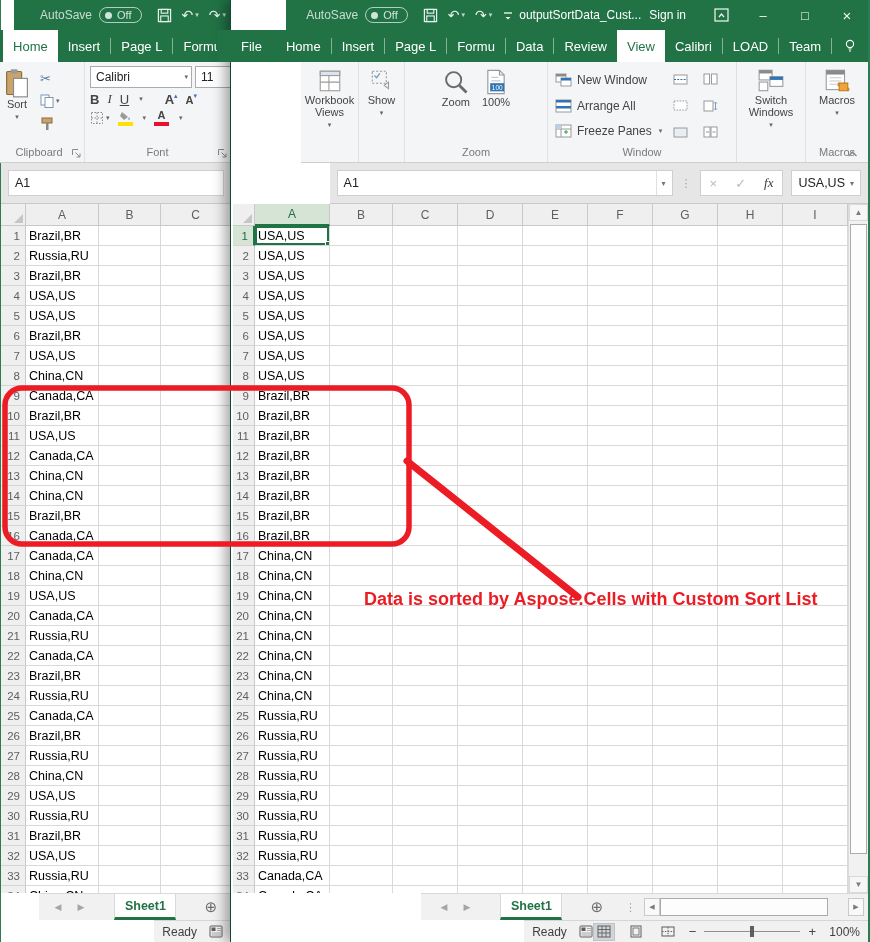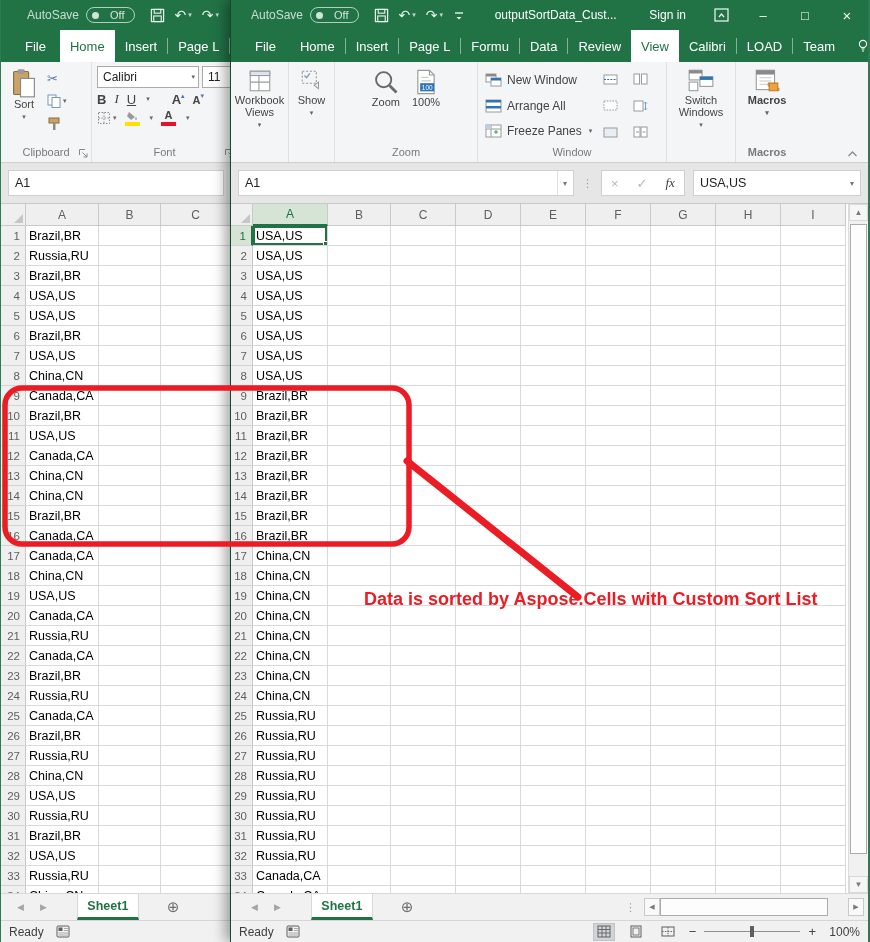--- a/index.html
+++ b/index.html
@@ -1,26 +1,26 @@
 <!DOCTYPE html>
 <html><head>
 <meta charset="utf-8">
 <style>
   html,body{margin:0;padding:0;}
   body{width:870px;height:942px;position:relative;overflow:hidden;background:#fff;
        font-family:"Liberation Sans",sans-serif;-webkit-font-smoothing:antialiased;}
-  .window{position:absolute;top:0;height:942px;display:flex;flex-direction:column;background:#fff;}
+  .window{position:absolute;top:0;height:942px;display:flex;flex-direction:column;background:#fff;align-items:flex-end;}
   #win-left{left:0;width:230px;z-index:1;border-left:1px solid #2a7d52;}
   #win-right{left:230px;width:640px;z-index:2;box-shadow:-5px 0 12px rgba(0,0,0,.35);
              border-left:1px solid #0f4c2e;border-right:2px solid #2a7d52;box-sizing:border-box;}
   
   .titlebar{height:30px;background:#217346;display:flex;align-items:center;color:#fff;
             font-size:12px;flex:0 0 auto;white-space:nowrap;}
   .tb-dim{color:rgba(255,255,255,.75);}
-  .pill{display:inline-flex;align-items:center;gap:11px;border:1px solid rgba(255,255,255,.65);
+  .pill{display:inline-flex;align-items:center;gap:5px;border:1px solid rgba(255,255,255,.65);
         border-radius:9px;padding:1px 9px 1px 5px;margin:0 10px 0 7px;color:rgba(255,255,255,.8);font-size:11px;}
   .pill-dot{width:7px;height:7px;border-radius:50%;background:rgba(255,255,255,.8);display:inline-block;}
   .qbtn{display:inline-flex;align-items:center;margin:0 5px;color:#fff;font-size:14px;opacity:.9;}
   .qbtn .mini{font-size:7px;margin-left:2px;opacity:.8;}
   .tb-title{flex:1;text-align:center;font-size:12px;}
   .tb-right{display:flex;align-items:center;}
   .winbtn{width:42px;text-align:center;font-size:13px;color:#fff;opacity:.95;}
   .signin{margin:0 14px 0 8px;font-size:12px;}
   
   .tabrow{height:32px;background:#217346;display:flex;align-items:stretch;color:#fff;
@@ -725,21 +725,21 @@
             <rect x="12" y="8" width="12" height="9" fill="#fff" stroke="#9a9a9a"></rect>
             <rect x="12" y="8" width="12" height="3" fill="#2e75b6"></rect>
             <rect x="2" y="13" width="8" height="8" fill="#fff" stroke="#9a9a9a"></rect>
           </svg>
           <span>Switch Windows</span>
           <span class="car">▾</span>
         </div>
       </div>
       <div class="rglabel"></div>
     </div>
-    <div class="rgroup" style="width:62px;border-right:none;font-weight:bold;">
+    <div class="rgroup" style="width:62px;border-right:none;">
       <div class="rgc" style="justify-content:center;">
         <div class="bigbtn">
           <svg width="28" height="26" viewBox="0 0 26 24">
             <rect x="3" y="2" width="17" height="18" fill="#fff" stroke="#9a9a9a"></rect>
             <rect x="3" y="2" width="17" height="4" fill="#8a8a8a"></rect>
             <path d="M6 9h11M6 12h11M6 15h7" stroke="#c9c9c9"></path>
             <path d="M15 14h8v7h-8z" fill="#f0a23c" stroke="#c07b1e"></path>
             <path d="M15 14c-1.5 0-1.5 2.5 0 2.5M23 18.5c1.5 0 1.5 2.5 0 2.5" fill="none" stroke="#c07b1e"></path>
           </svg>
           <span>Macros</span>

